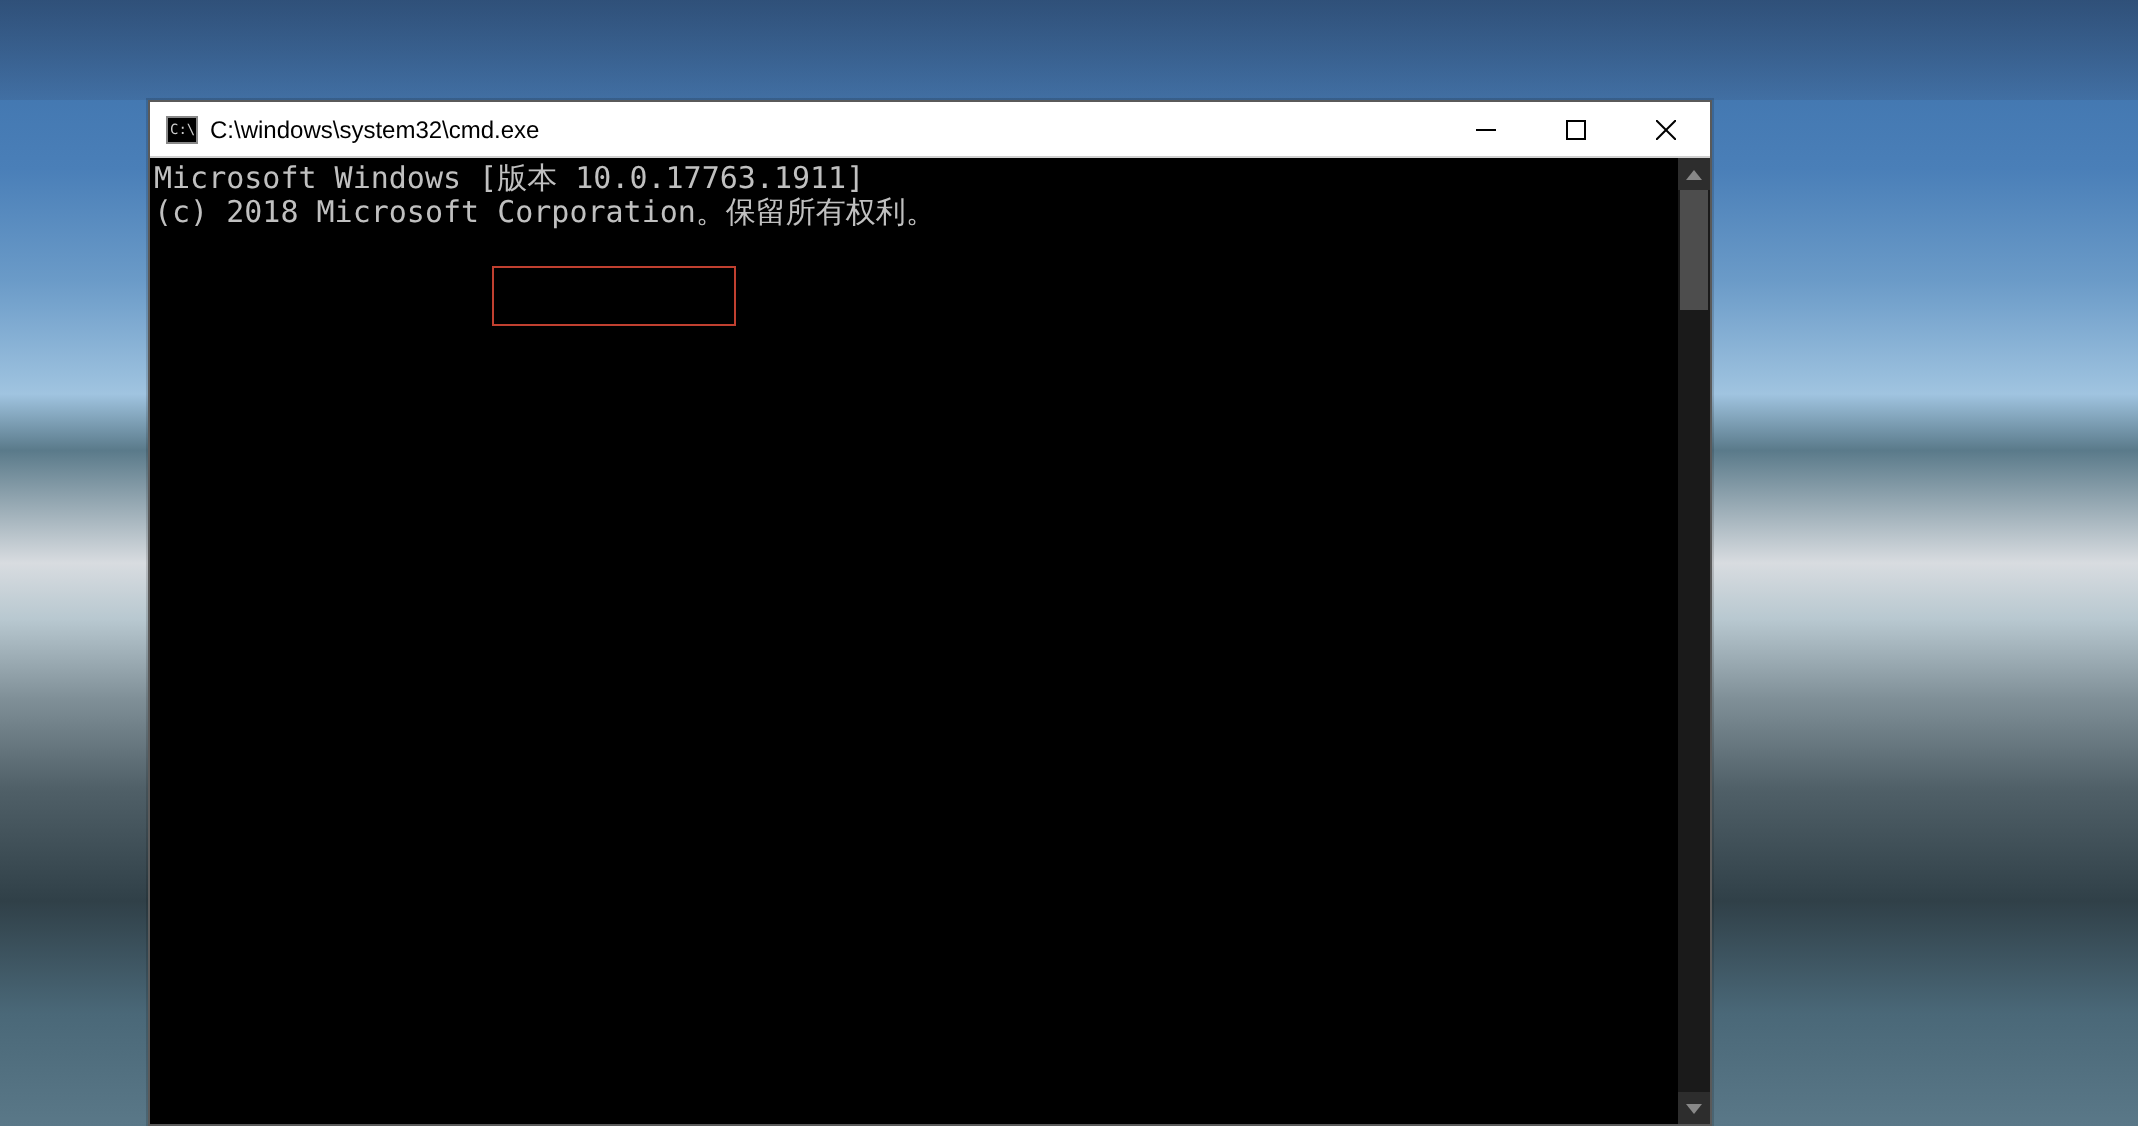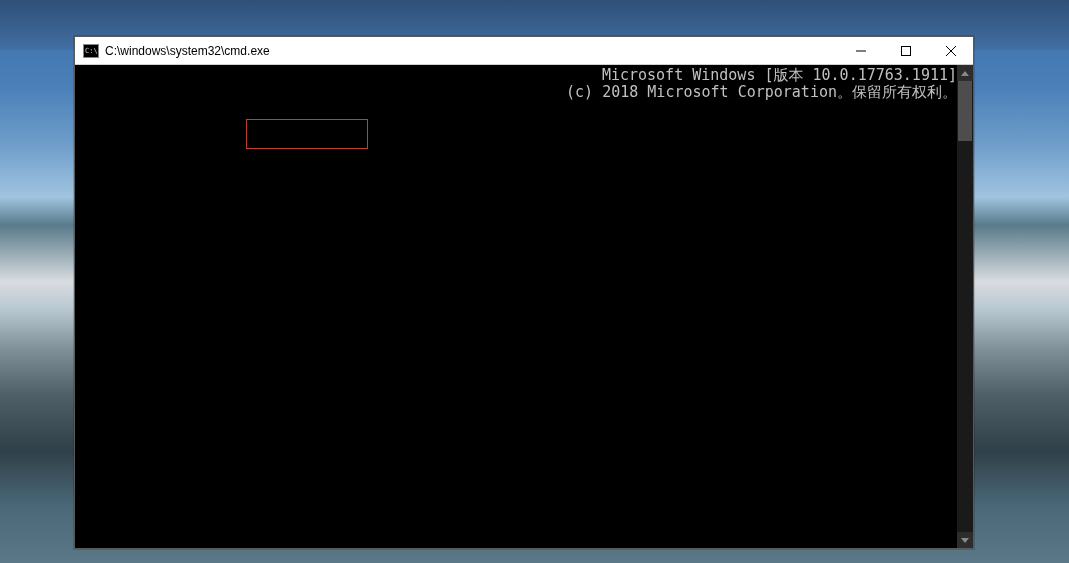--- a/index.html
+++ b/index.html
@@ -23,23 +23,23 @@
     }
     .desktop-bg::before {
       content: "";
       position: absolute;
       top: 0; left: 0; right: 0;
       height: 50px;
       background: linear-gradient(180deg, rgba(40,60,90,0.6), rgba(60,90,130,0.3));
     }
     .cmd-window {
       position: absolute;
-      top: 36px;
+      top: 50px;
       left: 74px;
-      width: 900px;
+      width: 782px;
       height: 513px;
       background: #fff;
       border: 1px solid #5a5a5a;
       box-shadow: 0 0 0 1px rgba(0,0,0,0.15);
       display: flex;
       flex-direction: column;
     }
     .titlebar {
       display: flex;
       align-items: center;
@@ -85,21 +85,20 @@
     }
     .titlebar-btn svg {
       width: 10px;
       height: 10px;
     }
     .terminal-wrap {
       flex: 1;
       display: flex;
       background: #701a75;
       position: relative;
-      text-align: right;
     }
     .terminal {
       flex: 1;
       background: #000;
       color: #c0c0c0;
       font-family: "NSimSun", "SimSun", "Consolas", monospace;
       font-size: 15px;
       line-height: 17px;
       padding: 2px 0 0 2px;
       white-space: pre;

